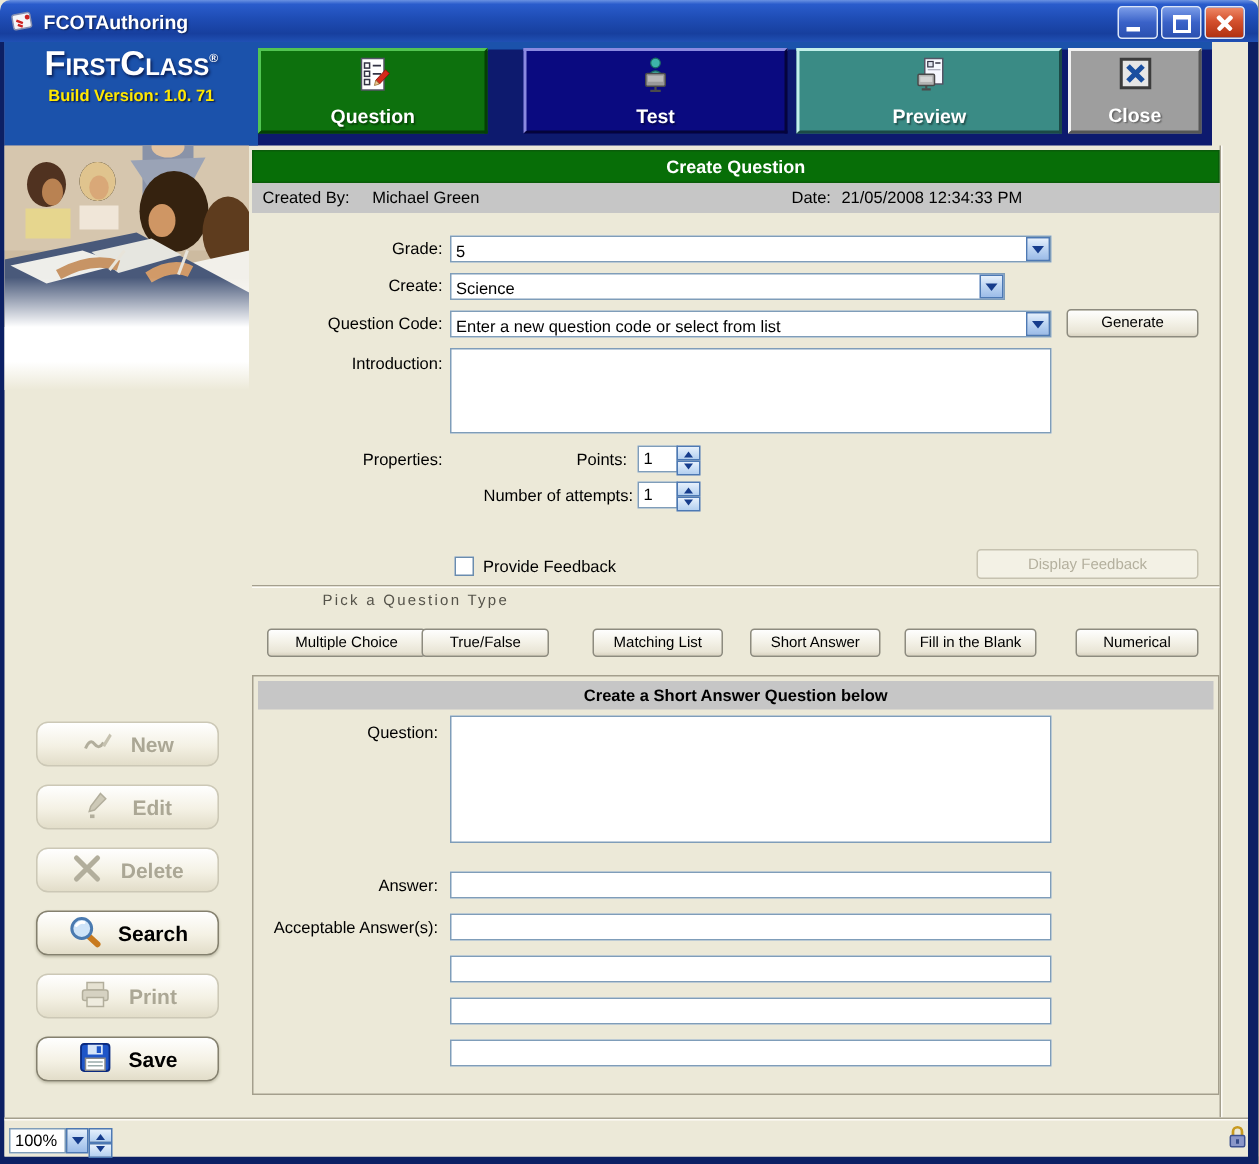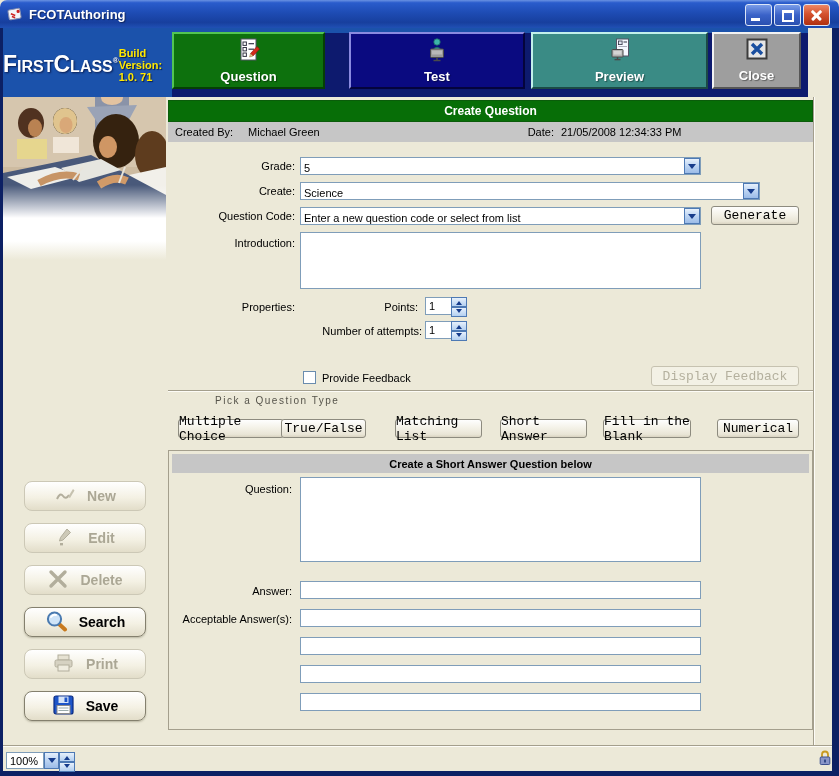--- a/index.html
+++ b/index.html
@@ -24,21 +24,21 @@
 
   
   #border-left{left:0;top:28px;width:3px;height:748px;background:#0c2064;}
   #border-right{left:832px;top:28px;width:7px;height:748px;background:#0c2064;}
   #border-bottom{left:0;top:771px;width:839px;height:5px;background:#0c2064;}
 
   
   #toolbar{left:3px;top:28px;width:805px;height:69px;background:#0d1a6e;}
   #toolbar-topstrip{left:3px;top:28px;width:805px;height:5px;background:#1b52ab;}
   #logo-panel{left:3px;top:28px;width:169px;height:69px;background:#1b52ab;
-    display:flex;flex-direction:row;align-items:center;}
+    display:flex;flex-direction:column;align-items:center;}
   #logo-text{color:#fff;font-variant:small-caps;font-weight:bold;font-size:23px;line-height:22px;
     letter-spacing:0px;text-shadow:1px 1px 2px #0a1c50;}
   #logo-reg{font-size:8px;vertical-align:9px;font-variant:normal;}
   #build-version{color:#ffe800;font-weight:bold;font-size:11px;margin-top:5px;text-shadow:1px 1px 1px #0a1c50;}
   .navbtn{position:absolute;top:32px;height:57px;display:flex;flex-direction:column;
     align-items:center;justify-content:center;gap:2px;border:2px solid;cursor:pointer;box-sizing:border-box;}
   .navlabel{color:#fff;font-weight:bold;font-size:13px;text-shadow:1px 1px 1px rgba(0,0,0,.4);}
   #nav-question{left:172px;width:153px;background:#0d710d;border-color:#52c552 #053f05 #053f05 #52c552;}
   #nav-test{left:349px;width:176px;background:#0a0a80;border-color:#8a8ae0 #04043c #04043c #8a8ae0;}
   #nav-preview{left:531px;width:177px;background:#3a8b85;border-color:#c2f0ea #1c4a46 #1c4a46 #c2f0ea;}
@@ -74,21 +74,21 @@
     background:linear-gradient(180deg,#e6f0fc,#bcd4f2 50%,#9cbcE8);border:1px solid #4d79b4;
     display:flex;align-items:center;justify-content:center;box-sizing:border-box;}
   .tri-dn{width:0;height:0;border:4px solid transparent;border-top:5px solid #163c8c;margin-top:4px;}
   .tri-up-s{width:0;height:0;border:3px solid transparent;border-bottom:4px solid #163c8c;margin-bottom:1px;}
   .tri-dn-s{width:0;height:0;border:3px solid transparent;border-top:4px solid #163c8c;margin-top:1px;}
   .spinner{position:absolute;width:16px;height:18px;display:flex;flex-direction:column;box-sizing:border-box;}
   .spin-half{flex:1;background:linear-gradient(180deg,#e6f0fc,#b4d0f0);border:1px solid #4d79b4;
     display:flex;align-items:center;justify-content:center;box-sizing:border-box;}
   .xpbtn{position:absolute;border:1px solid #8d8b7f;border-radius:3px;
     background:linear-gradient(180deg,#fefefe,#f4f2e8 45%,#e9e5d6 85%,#d9d3c1);
-    font-size:13px;color:#000;display:flex;align-items:center;justify-content:center;box-sizing:border-box;cursor:pointer;font-family:Liberation Mono, monospace;}
+    font-size:10px;color:#000;display:flex;align-items:center;justify-content:center;box-sizing:border-box;cursor:pointer;}
   .xpbtn.disabled{background:#f3f1e5;border-color:#c6c2b0;color:#b4b09e;cursor:default;}
   .checkbox{position:absolute;width:13px;height:13px;background:#fff;border:1px solid #6a8cae;box-sizing:border-box;}
   .sep{position:absolute;height:1px;background:#a49f8d;}
   .sep-hi{position:absolute;height:1px;background:#fdfcf7;}
   #qtype-label{left:171px;top:395px;font-size:10px;color:#55534a;letter-spacing:1.5px;position:absolute;margin-left:44px;}
 
   
   #sa-panel{left:168px;top:450px;width:645px;height:280px;border:1px solid #a49f8d;box-sizing:border-box;background:#ece9d8;}
   #sa-header{left:172px;top:454px;width:637px;height:19px;background:#c6c6c6;display:flex;align-items:center;
     justify-content:center;font-size:11px;font-weight:bold;color:#000;}
@@ -320,21 +320,21 @@
   <div class="flabel" style="left:168px;top:301px;width:127px;">Properties:</div>
   <div class="flabel" style="left:300px;top:301px;width:118px;">Points:</div>
   <div class="flabel" style="left:254px;top:325px;width:168px;">Number of attempts:</div>
 
   <div class="combo" style="left:300px;top:157px;width:401px;">
     <input value="5" style="">
     <div class="combo-btn">
         <div class="tri-dn"></div>
       </div>
   </div>
-  <div class="combo" style="left:300px;top:182px;width:460px;">
+  <div class="combo" style="left:300px;top:182px;width:370px;">
     <input value="Science" style="">
     <div class="combo-btn">
         <div class="tri-dn"></div>
       </div>
   </div>
   <div class="combo" style="left:300px;top:207px;width:401px;">
     <input value="Enter a new question code or select from list" style="">
     <div class="combo-btn">
         <div class="tri-dn"></div>
       </div>

